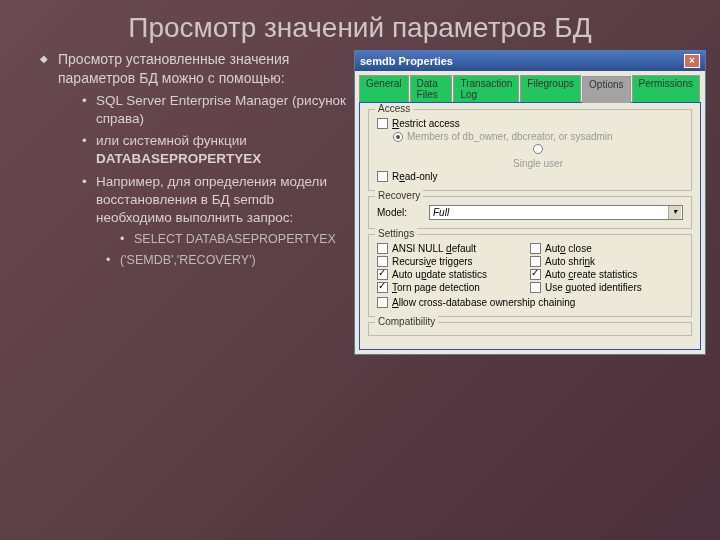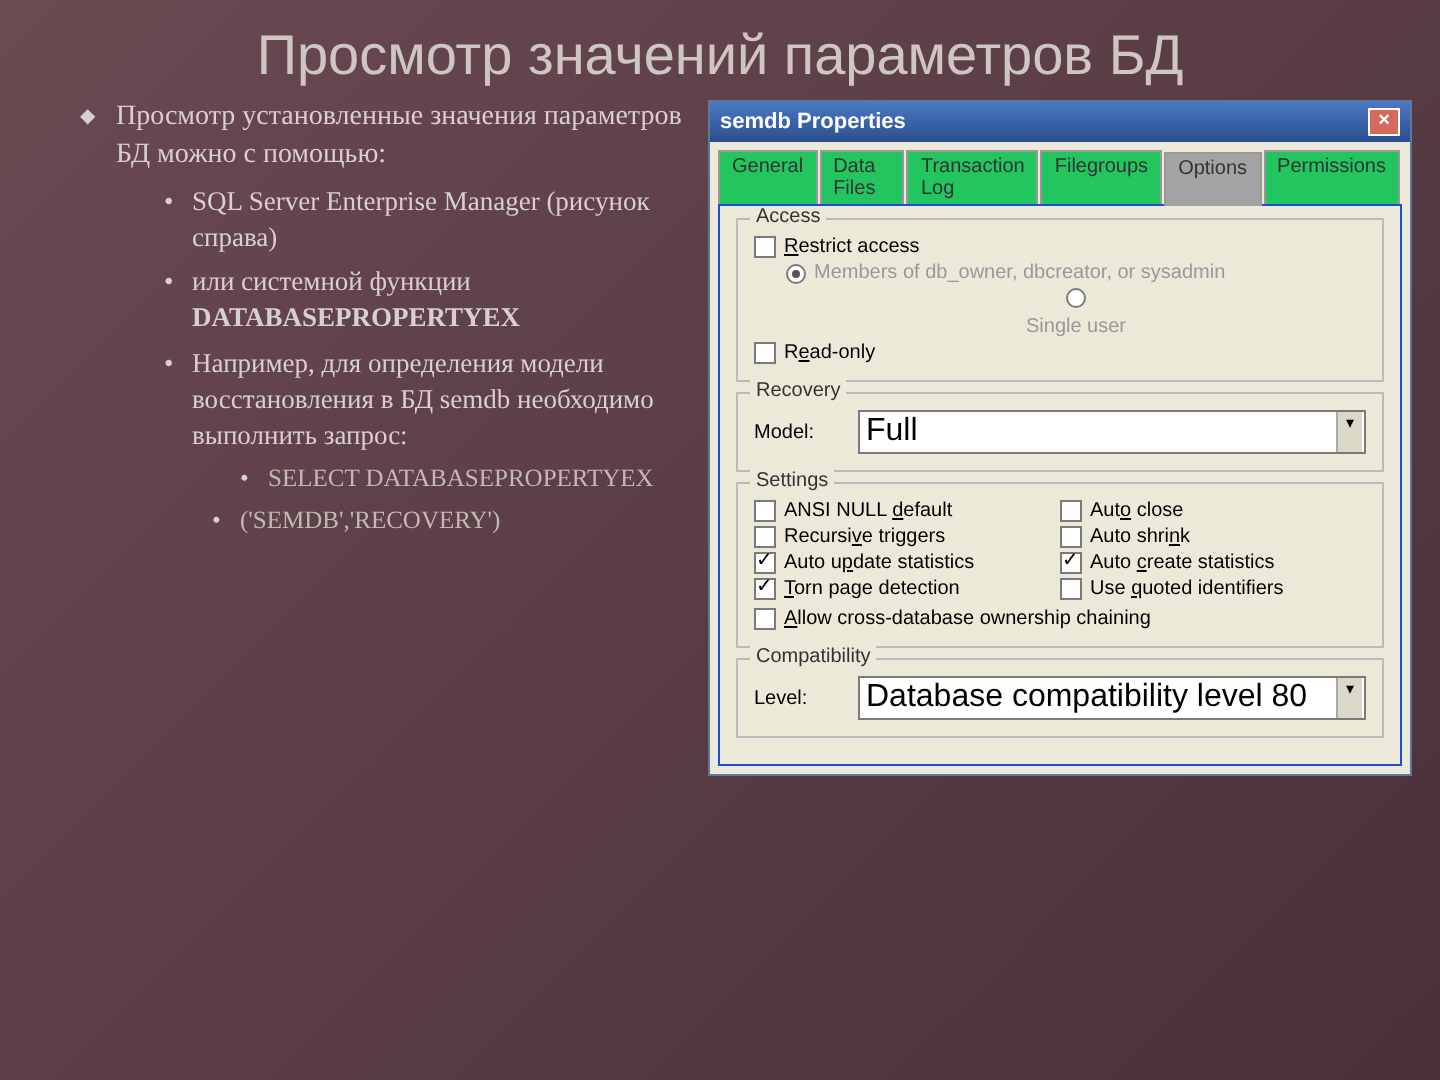--- a/index.html
+++ b/index.html
@@ -22,21 +22,20 @@
   }
   .content-row {
     display: flex;
     padding: 0 10px;
   }
   .left-col {
     width: 340px;
     padding-left: 30px;
     font-size: 14px;
     line-height: 1.35;
-    font-family: Liberation Serif, serif;
   }
   .left-col ul { list-style: none; padding: 0; margin: 0; }
   .left-col > ul > li { position: relative; padding-left: 18px; margin-bottom: 4px; }
   .left-col > ul > li::before { content: "◆"; position: absolute; left: 0; top: 2px; font-size: 10px; color: #d8d0d0; }
   .left-col ul ul { padding-left: 24px; margin-top: 4px; }
   .left-col ul ul li { position: relative; padding-left: 14px; margin-bottom: 4px; font-size: 13.5px; }
   .left-col ul ul li::before { content: "•"; position: absolute; left: 0; top: 0; color: #d8d0d0; }
   .left-col ul ul ul { padding-left: 24px; margin-top: 4px; }
   .left-col ul ul ul li { font-size: 12.5px; color: #c2b8b8; }
   .left-col ul ul ul li::before { content: "•"; }
@@ -119,21 +118,22 @@
   .rad.sel::after { content: ""; position: absolute; top: 2px; left: 2px; width: 4px; height: 4px; background: #555; border-radius: 50%; }
   .disabled { color: #999; }
   .field-row { display: flex; align-items: center; margin: 2px 0; gap: 6px; }
   .field-row label { width: 46px; }
   .dd {
     flex: 1;
     border: 1px solid #7a7a7a;
     background: #fff;
     padding: 1px 14px 1px 3px;
     position: relative;
-    font-size: 16px;
+    font-size: 10px;
+    font-style: italic;
   }
   .dd::after {
     content: "▾";
     position: absolute;
     right: 1px; top: 0;
     width: 12px;
     background: #dcd8c8;
     border-left: 1px solid #aaa;
     text-align: center;
     font-size: 8px;
@@ -268,20 +268,16 @@
           </div>
         </div>
         <div class="chk-row">
             <span class="chk"></span>
             <span><u>A</u>llow cross-database ownership chaining</span>
           </div>
       </div>
 
       <div class="grp">
         <span class="grp-title">Compatibility</span>
-        <div class="field-row">
-          <label>Level:</label>
-          <div class="dd">Database compatibility level 80</div>
-        </div>
       </div>
     </div>
   </div>
 </div>
 
 </body></html>

